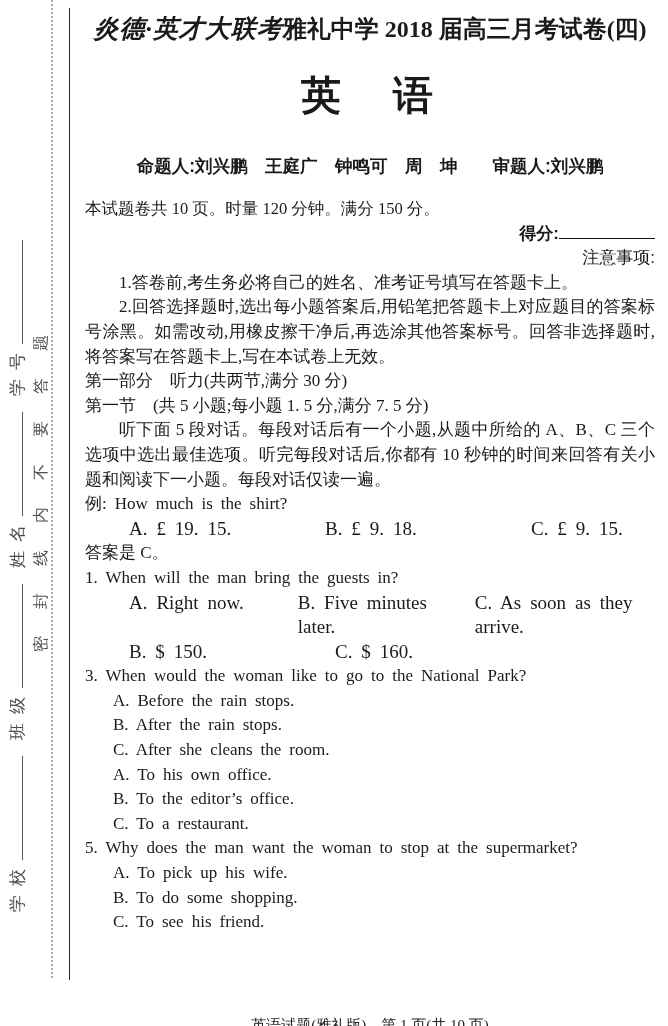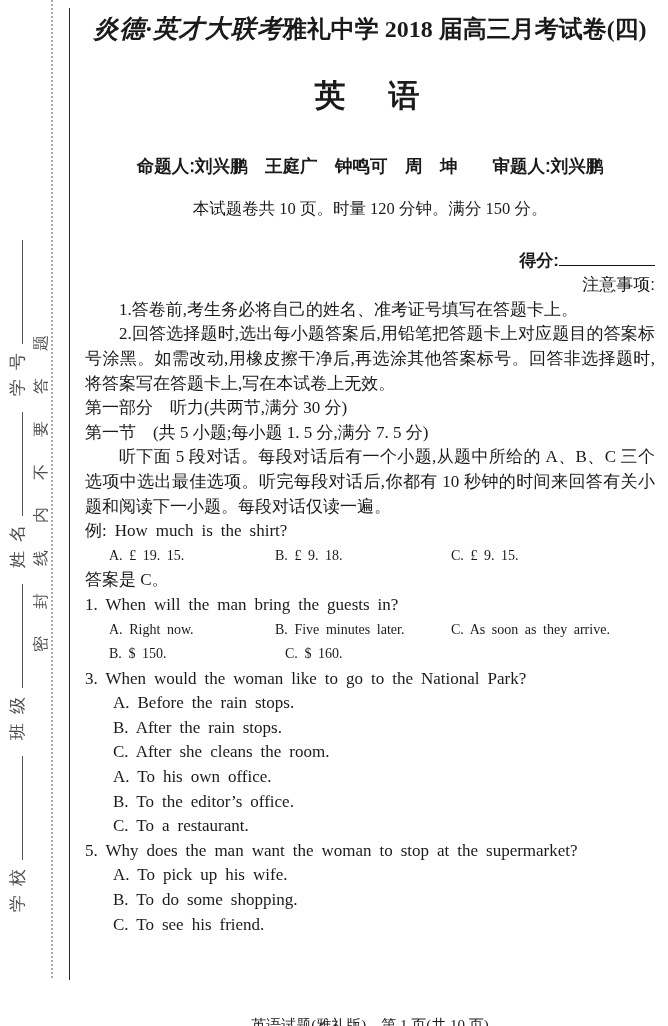--- a/index.html
+++ b/index.html
@@ -23,32 +23,32 @@
   .seal-rotated{
     position:absolute;left:31px;top:652px;width:380px;height:30px;
     transform:rotate(-90deg);transform-origin:top left;
     font-size:16px;color:#4f4f4f;letter-spacing:27px;white-space:nowrap;
   }
   
   .content{position:absolute;left:85px;top:0;width:570px;}
   .content p{margin:0;line-height:24.6px;font-size:17px;}
   .title{margin:14px 0 0;text-align:center;font-size:24px;font-weight:bold;line-height:30px;white-space:nowrap;}
   .brand{font-weight:900;font-style:italic;font-size:25px;letter-spacing:1px;}
-  .subject{margin:34px 0 0;text-align:center;font-size:31px;font-weight:bold;line-height:36px;letter-spacing:6px;}
+  .subject{margin:34px 0 0;text-align:center;font-size:40px;font-weight:bold;line-height:36px;letter-spacing:6px;}
   .authors{margin-top:40px !important;text-align:center;font-weight:bold;font-size:17.5px !important;font-family:"Liberation Sans","DejaVu Sans",sans-serif;}
-  .info{margin-top:18px !important;text-align:center;font-size:16.5px !important;}
-  .score-row{margin-top:28px;text-align:right;font-size:17px;font-weight:bold;line-height:24px;font-family:"Liberation Sans","DejaVu Sans",sans-serif;}
+  .info{margin-top:18px !important;text-align:left;font-size:16.5px !important;}
+  .score-row{margin-top:1px;text-align:right;font-size:17px;font-weight:bold;line-height:24px;font-family:"Liberation Sans","DejaVu Sans",sans-serif;}
   .score-line{display:inline-block;width:96px;height:14px;border-bottom:1.5px solid #111;}
   .bold{font-weight:normal;text-align:right;}
   .sans{font-family:"Liberation Sans","DejaVu Sans",sans-serif;}
   .indent{text-indent:2em;}
   .justify{text-align:justify;}
   .eng{word-spacing:0.22em;}
   .opt{margin-left:28px !important;}
-  .opt-row{display:flex;margin-left:24px;line-height:24.6px;font-size:14px;}
+  .opt-row{display:flex;margin-left:44px;line-height:24.6px;font-size:19px;gap:30px;}
   .opt-row .o1{width:166px;}
   .opt-row .o2{width:176px;}
   .footer{position:absolute;left:85px;top:1016px;width:570px;text-align:center;font-size:15px;color:#222;}
 </style>
 </head>
 <body>
 
 <div class="page">
 
   <div class="fields-rotated"><span>学校</span><span class="fill-line"></span><span>班级</span><span class="fill-line"></span><span>姓名</span><span class="fill-line"></span><span>学号</span><span class="fill-line"></span></div>

